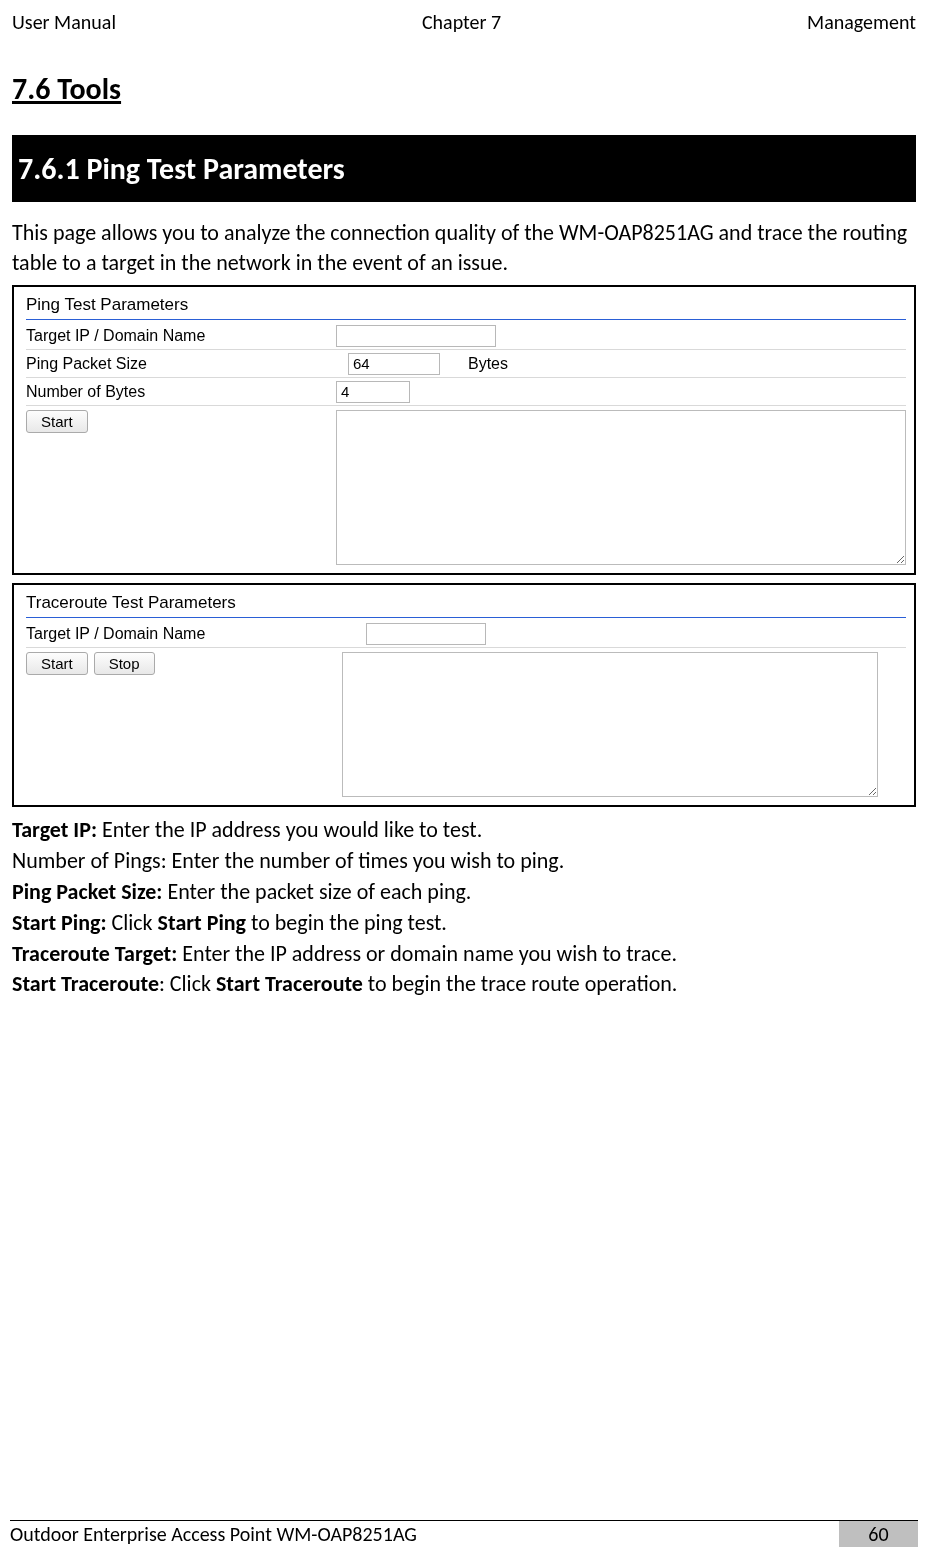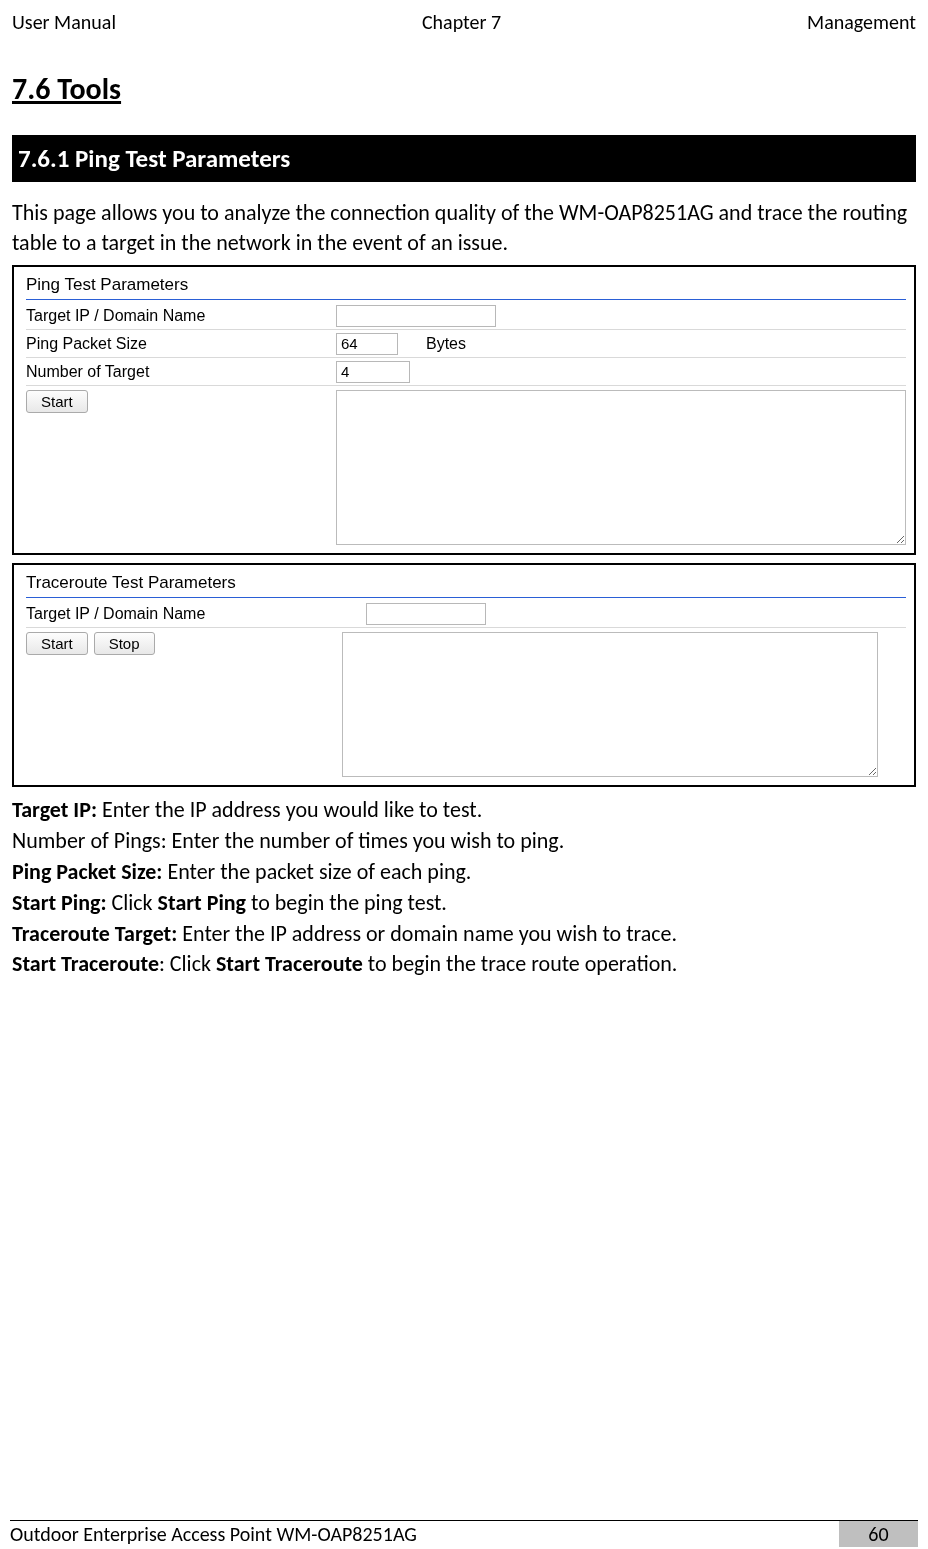--- a/index.html
+++ b/index.html
@@ -27,23 +27,23 @@
   }
   .section-title {
     font-size: 30px;
     font-weight: 700;
     text-decoration: underline;
     margin-bottom: 28px;
   }
   .subsection-bar {
     background: #000;
     color: #fff;
-    font-size: 25px;
+    font-size: 30px;
     font-weight: 700;
-    padding: 8px 6px;
+    padding: 15px 6px;
     margin-bottom: 16px;
   }
   .intro {
     font-size: 22px;
     line-height: 1.35;
     margin-bottom: 8px;
   }
   .panel {
     border: 2px solid #000;
     padding: 6px 8px 8px 12px;
@@ -161,25 +161,25 @@
 
     <div class="panel">
       <div class="panel-title">Ping Test Parameters</div>
       <hr class="hr-blue">
       <div class="row">
         <span class="label">Target IP / Domain Name</span>
         <input type="text" style="width: 160px;" value="">
       </div>
       <div class="row">
         <span class="label">Ping Packet Size</span>
-        <input type="text" style="width: 62px;" value="64">
+        <input type="text" style="width: 92px; margin-left: 12px;" value="64">
         <span class="unit">Bytes</span>
       </div>
       <div class="row">
-        <span class="label">Number of Target</span>
+        <span class="label">Number of Bytes</span>
         <input type="text" style="width: 74px;" value="4">
       </div>
       <div class="row-area">
         <div class="left">
           <button class="btn">Start</button>
         </div>
         <textarea style=""></textarea>
       </div>
     </div>
 

